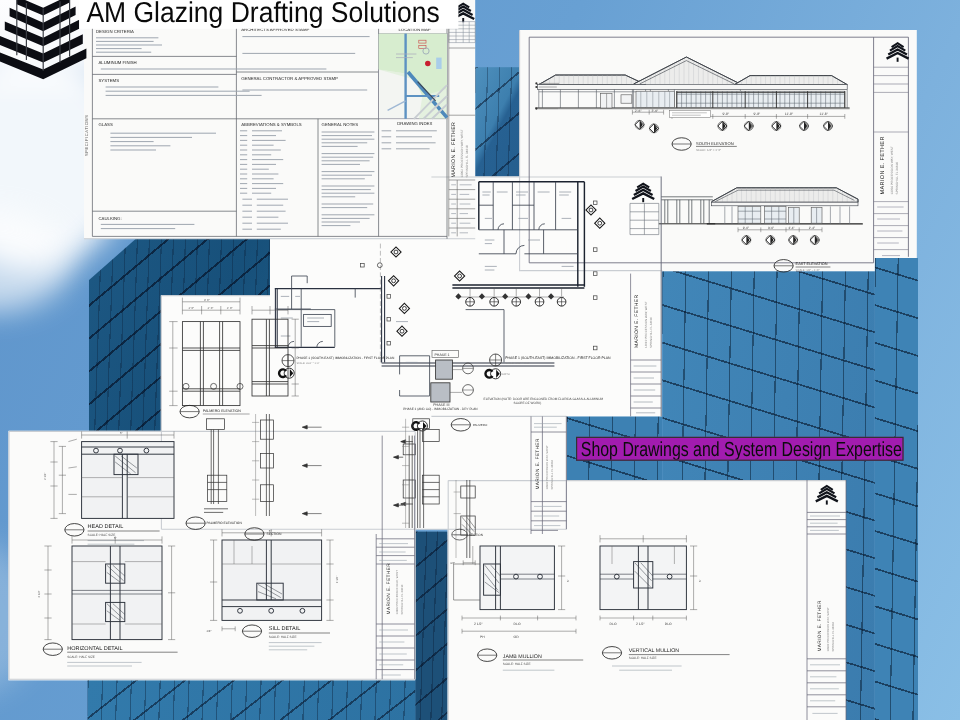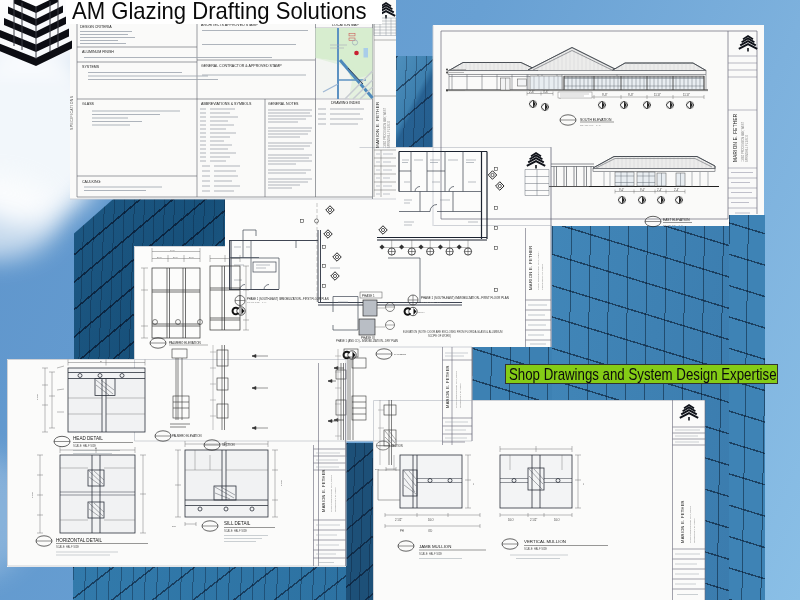--- a/index.html
+++ b/index.html
@@ -799,15 +799,15 @@
     <g stroke="#3a3d44" stroke-width="1" fill="none">
       <path d="M14,0 L14,46 M22,2.5 L22,50 M36,7 L36,59 M50,1 L50,52 M58,-2 L58,47"></path>
     </g>
   </g>
 </svg>
 
 <div class="abs" style="left:66px;top:-5px;width:316px;height:29px;background:#fff;overflow:hidden;">
   <div style="font-size:24px;color:#0a0a0a;margin:2px 0 0 6px;white-space:nowrap;transform:scaleX(.92);transform-origin:0 0;">AM Glazing Drafting Solutions</div>
 </div>
 
-<div class="abs" style="left:480px;top:364px;width:273px;height:20px;background:#84cc16;border:1px solid #333;box-sizing:border-box;overflow:hidden;margin-left:25px;">
+<div class="abs" style="left:480px;top:364px;width:273px;height:20px;background:#a21caf;border:1px solid #333;box-sizing:border-box;overflow:hidden;">
   <div style="font-size:17px;color:#0c0c0c;margin:0 0 0 3px;white-space:nowrap;transform:scaleX(.78);transform-origin:0 0;">Shop Drawings and System Design Expertise</div>
 </div>
 
 </body></html>

